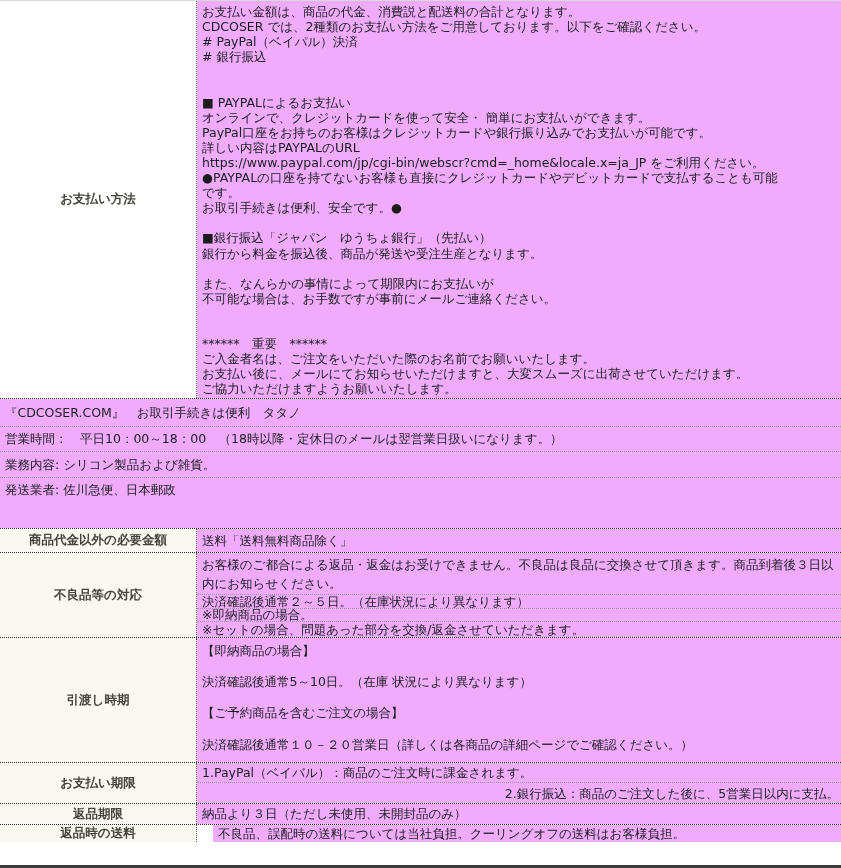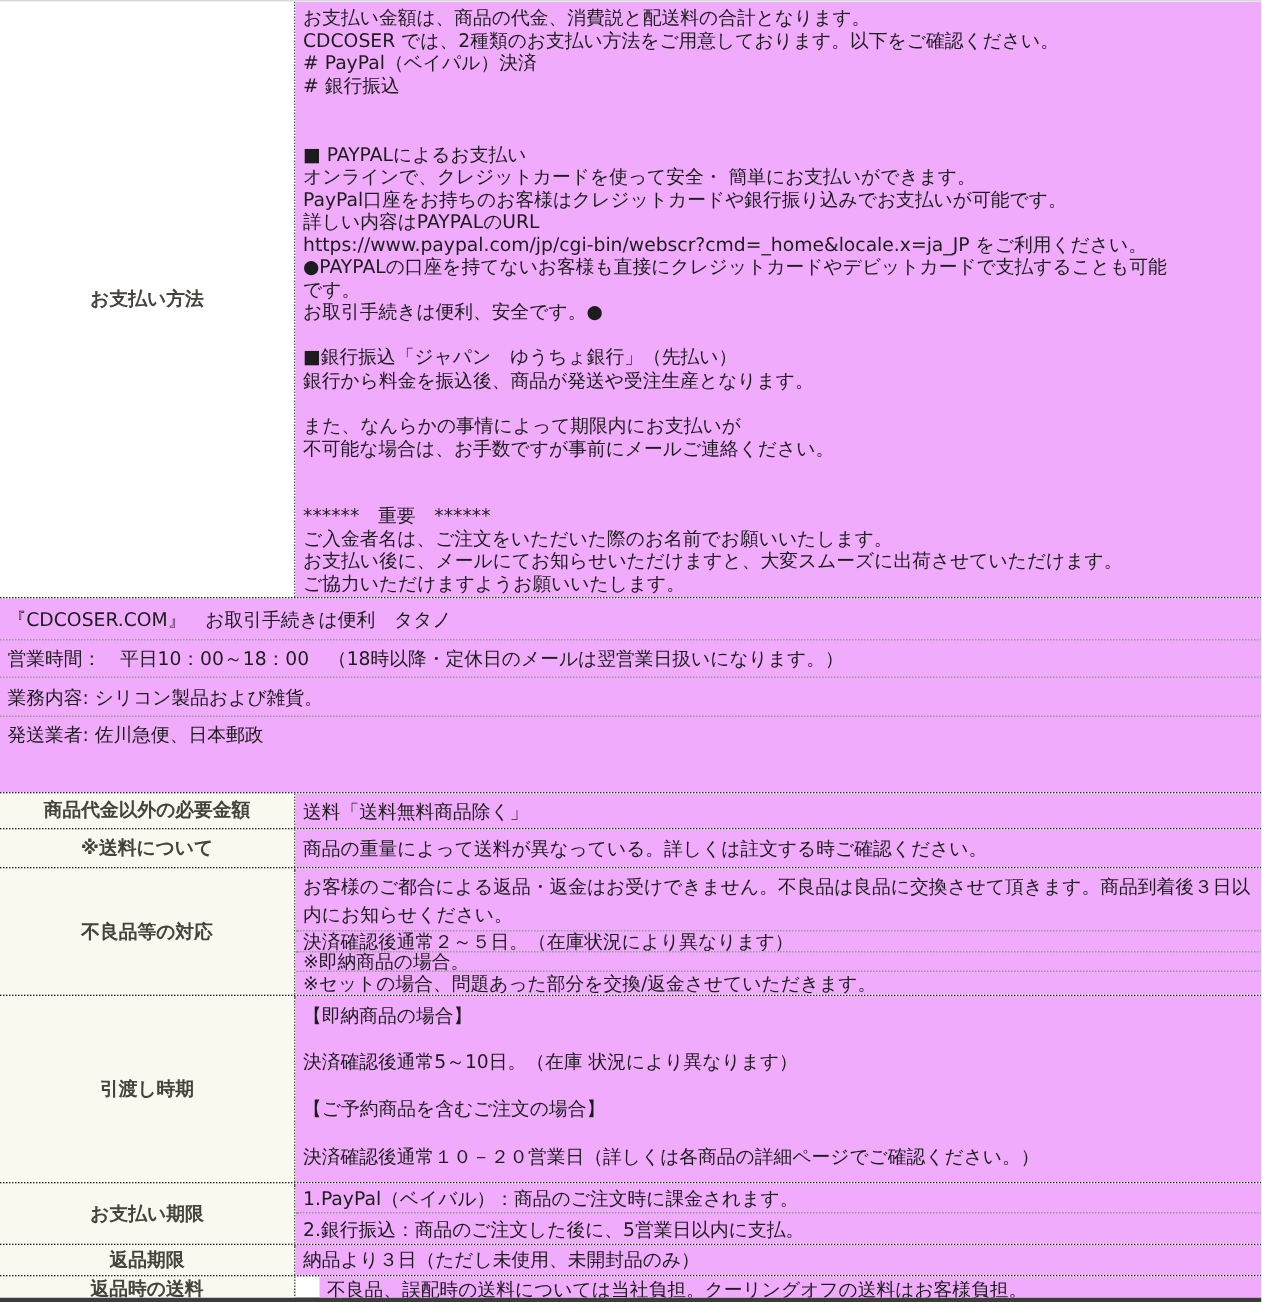--- a/index.html
+++ b/index.html
@@ -75,21 +75,21 @@
   .r28 { height: 28px; flex: 0 0 28px; }
   .r25 { height: 25px; flex: 0 0 25px; }
   .r27 { height: 27px; flex: 0 0 27px; }
   .r26 { height: 26px; flex: 0 0 26px; }
   .r24 { height: 24px; flex: 0 0 24px; }
   .r42 { height: 42px; flex: 0 0 42px; }
   .r14 { height: 14px; flex: 0 0 14px; }
   .r13 { height: 13px; flex: 0 0 13px; }
   .r16 { height: 16px; flex: 0 0 16px; }
   .r20 { height: 20px; flex: 0 0 20px; }
-  .r21 { height: 21px; flex: 0 0 21px; }
+  .r21 { height: 21px; flex: 0 0 21px; justify-content: flex-end; }
   .single { align-items: center; display: flex; height: 100%; }
 </style>
 </head>
 <body>
 
 <div class="page">
 
   <div class="sec s1">
     <div class="label-cell white">
       <span>お支払い方法</span>
@@ -145,30 +145,20 @@
     <div class="label-cell">
       <span>商品代金以外の必要金額</span>
     </div>
     <div class="content-cell">
       <div class="subrow single">
         <span>送料「送料無料商品除く」</span>
       </div>
     </div>
   </div>
 
-  <div class="sec s4">
-    <div class="label-cell">
-      <span>※送料について</span>
-    </div>
-    <div class="content-cell">
-      <div class="subrow single">
-        <span>商品の重量によって送料が異なっている。詳しくは註文する時ご確認ください。</span>
-      </div>
-    </div>
-  </div>
 
   <div class="sec s5">
     <div class="label-cell">
       <span>不良品等の対応</span>
     </div>
     <div class="content-cell">
       <div class="subrow tall r42">
         <span>お客様のご都合による返品・返金はお受けできません。不良品は良品に交換させて頂きます。商品到着後３日以内にお知らせください。</span>
       </div>
       <div class="subrow r14">

